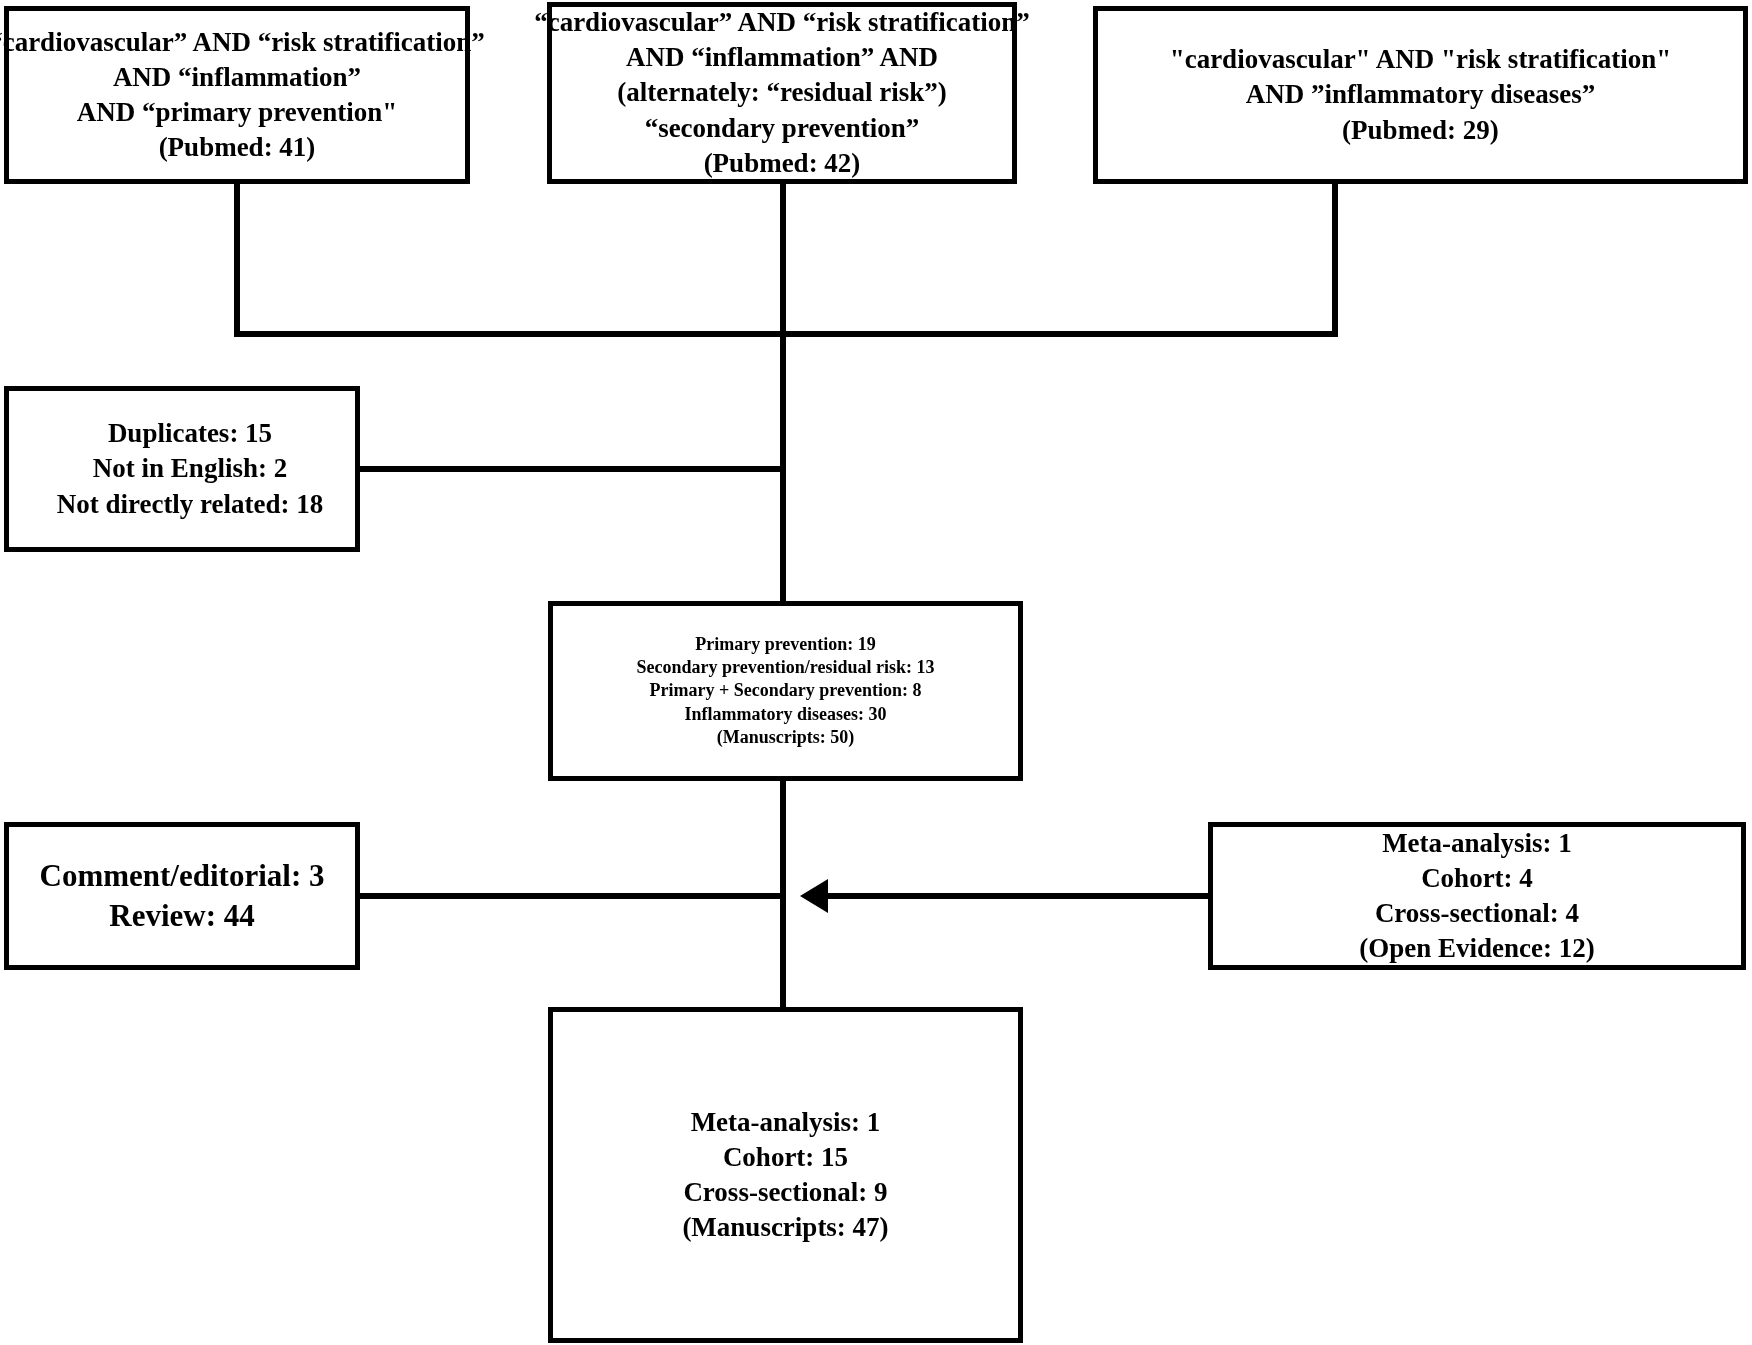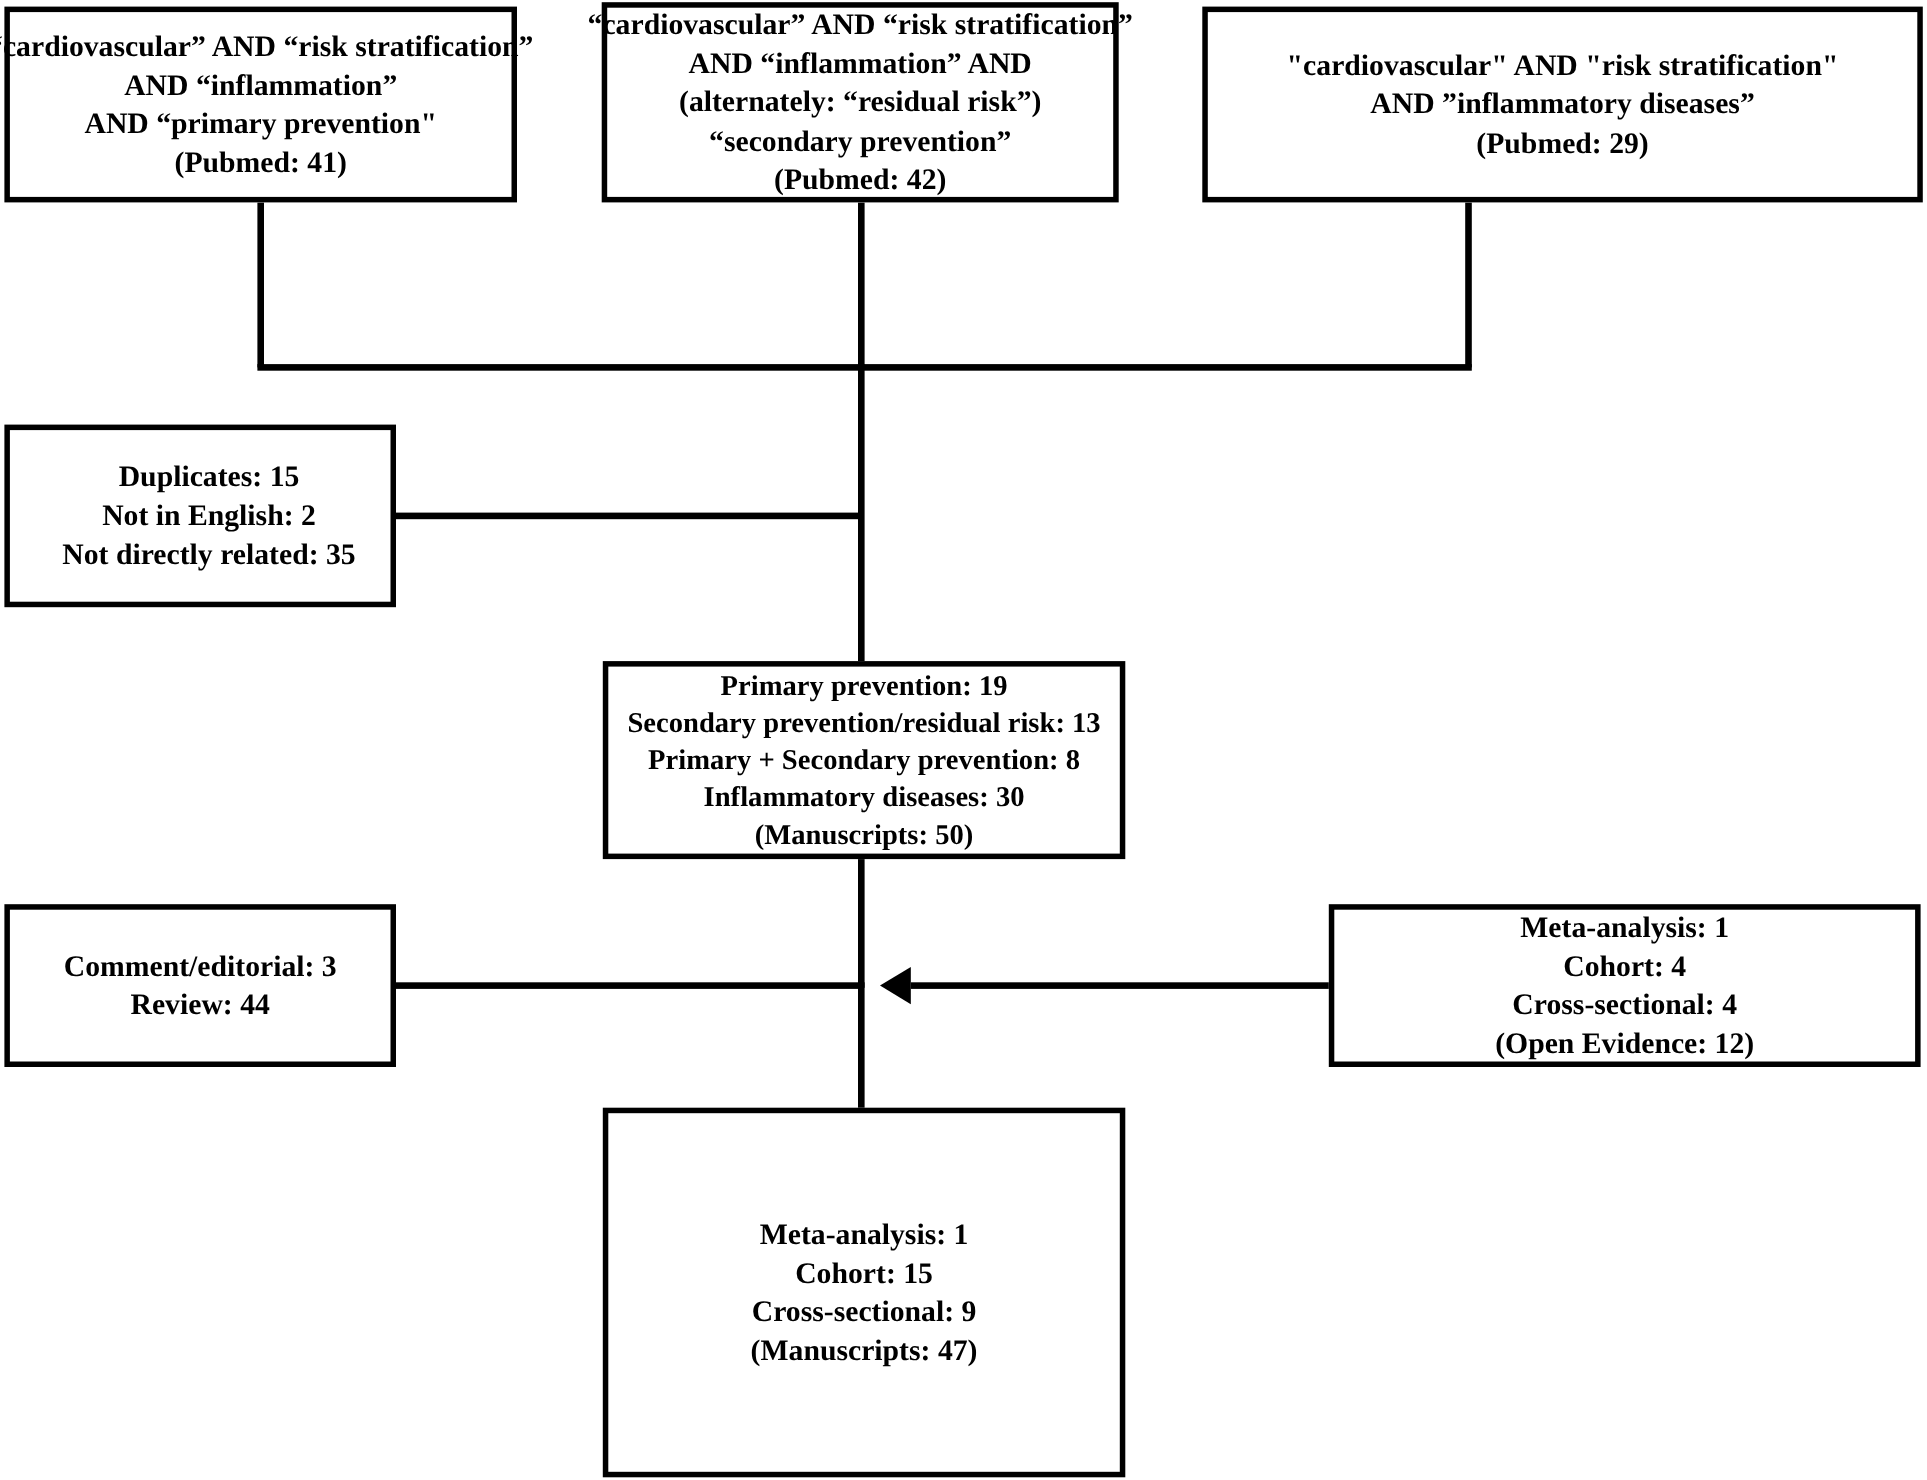--- a/index.html
+++ b/index.html
@@ -56,22 +56,22 @@
     border-top: 17px solid transparent;
     border-bottom: 17px solid transparent;
     border-right: 28px solid #000000;
   }
 
   
   #box-q1   { left: 4px;    top: 6px;    width: 466px;  height: 178px; font-size: 27px; }
   #box-q2   { left: 547px;  top: 2px;    width: 470px;  height: 182px; font-size: 27px; }
   #box-q3   { left: 1093px; top: 6px;    width: 655px;  height: 178px; font-size: 27px; }
   #box-excl1{ left: 4px;    top: 386px;  width: 356px;  height: 166px; font-size: 27px; padding-left: 16px; }
-  #box-mid  { left: 548px;  top: 601px;  width: 475px;  height: 180px; font-size: 26px; }
-  #box-excl2{ left: 4px;    top: 822px;  width: 356px;  height: 148px; font-size: 27px; }
+  #box-mid  { left: 548px;  top: 601px;  width: 475px;  height: 180px; font-size: 18px; }
+  #box-excl2{ left: 4px;    top: 822px;  width: 356px;  height: 148px; font-size: 31px; }
   #box-add  { left: 1208px; top: 822px;  width: 538px;  height: 148px; font-size: 27px; }
   #box-final{ left: 548px;  top: 1007px; width: 475px;  height: 336px; font-size: 27px; }
 </style>
 </head>
 <body>
 
 <div id="canvas">
 
   <div class="conn vline" style="left:234px; top:184px; height:150px;"></div>
   <div class="conn vline" style="left:780px; top:184px; height:150px;"></div>
@@ -116,21 +116,21 @@
       <span class="line">"cardiovascular" AND "risk stratification"</span>
       <span class="line">AND ”inflammatory diseases”</span>
       <span class="line">(Pubmed: 29)</span>
     </div>
   </div>
 
   <div class="box" id="box-excl1">
     <div class="lines">
       <span class="line">Duplicates: 15</span>
       <span class="line">Not in English: 2</span>
-      <span class="line">Not directly related: 35</span>
+      <span class="line">Not directly related: 18</span>
     </div>
   </div>
 
   <div class="box" id="box-mid">
     <div class="lines">
       <span class="line">Primary prevention: 19</span>
       <span class="line">Secondary prevention/residual risk: 13</span>
       <span class="line">Primary + Secondary prevention: 8</span>
       <span class="line">Inflammatory diseases: 30</span>
       <span class="line">(Manuscripts: 50)</span>

